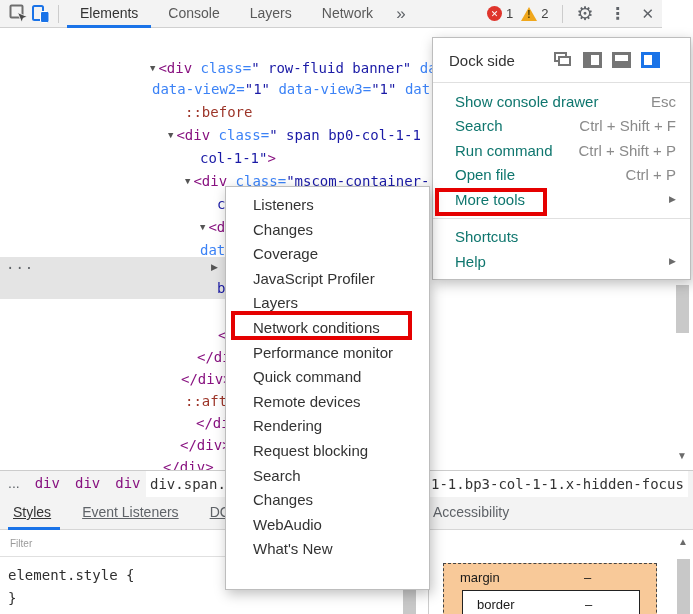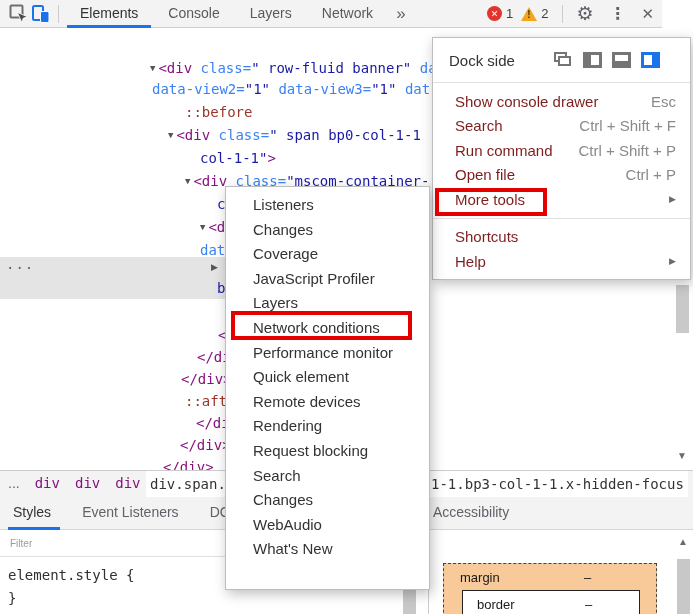--- a/index.html
+++ b/index.html
@@ -54,21 +54,21 @@
   .crumb-ell { color:#5f6368; cursor:pointer; }
   .crumb { color:#881280; cursor:pointer; }
   .crumb-sel { position:absolute; top:0; height:26px; line-height:26px; background:#fff; color:#333; padding:0 4px; cursor:pointer; white-space:nowrap; }
   #crumb-sel-left { left:146px; }
   #crumb-sel-right { left:427px; }
 
   
   #bstrip { position:absolute; left:0; top:497px; width:693px; height:33px; background:#f3f3f3;
             border-bottom:1px solid #d6d6d6; }
   #btabs { display:flex; padding-left:13px; gap:31px; height:33px; align-items:center; font-size:14px; }
-  .btab { color:#5f6368; cursor:pointer; position:relative; height:33px; line-height:31px; white-space:nowrap; }
+  .btab { color:#5f6368; cursor:pointer; position:relative; height:33px; line-height:31px; white-space:nowrap;text-decoration:underline; }
   .btab.active { color:#333; }
   .btab.active::after { content:""; position:absolute; left:-5px; right:-9px; bottom:0; height:3px; background:#1a73e8; }
   #tab-accessibility { position:absolute; left:433px; top:0; height:33px; line-height:31px; font-size:14px; color:#5f6368; cursor:pointer; }
 
   
   #filter-row { position:absolute; left:0; top:530px; width:428px; height:27px; background:#fff; border-bottom:1px solid #e0e0e0; }
   #filter-input { width:100%; height:100%; border:none; outline:none; font-size:10px; color:#333; padding-left:10px;
                   background:transparent; font-family:"Liberation Sans",sans-serif; }
   #filter-input::placeholder { color:#9a9a9a; }
   #rules { position:absolute; left:8px; top:564px; font-size:14px; line-height:23px; color:#303030; cursor:text; }
@@ -96,21 +96,21 @@
   .dock-undock::after { content:""; position:absolute; left:4px; top:4px; width:9px; height:6px; border:2px solid #757575; background:#fff; }
   .dock-left { background:#757575; }
   .dock-left::after { content:""; position:absolute; left:8px; top:3px; right:3px; bottom:3px; background:#fff; }
   .dock-bottom { background:#757575; }
   .dock-bottom::after { content:""; position:absolute; left:3px; top:3px; right:3px; bottom:7px; background:#fff; }
   .dock-right { background:#1a73e8; }
   .dock-right::after { content:""; position:absolute; left:3px; top:3px; right:8px; bottom:3px; background:#fff; }
   .mdivider { height:1px; background:#e0e0e0; margin:0; }
   .msec { padding:6px 0; }
   .mrow { display:flex; align-items:center; height:24.5px; padding:0 14px 0 22px; cursor:pointer; }
-  .mlabel { color:#7f1d1d; }
+  .mlabel { color:#0f766e; }
   .mshort { margin-left:auto; color:#8a8a8a; }
   .marrow { margin-left:auto; font-size:9px; color:#6b6b6b; }
 
   
   #submenu { position:absolute; left:225px; top:186px; width:205px; height:404px; background:#fff;
              border:1px solid #bdbdbd; box-shadow:2px 4px 12px rgba(0,0,0,.25); z-index:6;
              font-size:15px; padding-top:6px; }
   .srow { height:24.6px; line-height:24.6px; padding-left:27px; color:#333; cursor:pointer; white-space:nowrap; }
 
   
@@ -281,21 +281,21 @@
 </div>
 
 <div id="submenu">
     <div class="srow">Listeners</div>
     <div class="srow">Changes</div>
     <div class="srow">Coverage</div>
     <div class="srow">JavaScript Profiler</div>
     <div class="srow">Layers</div>
     <div class="srow">Network conditions</div>
     <div class="srow">Performance monitor</div>
-    <div class="srow">Quick element</div>
+    <div class="srow">Quick command</div>
     <div class="srow">Remote devices</div>
     <div class="srow">Rendering</div>
     <div class="srow">Request blocking</div>
     <div class="srow">Search</div>
     <div class="srow">Changes</div>
     <div class="srow">WebAudio</div>
     <div class="srow">What's New</div>
   </div>
 
 <div class="annot" id="annot-more-tools"></div>

